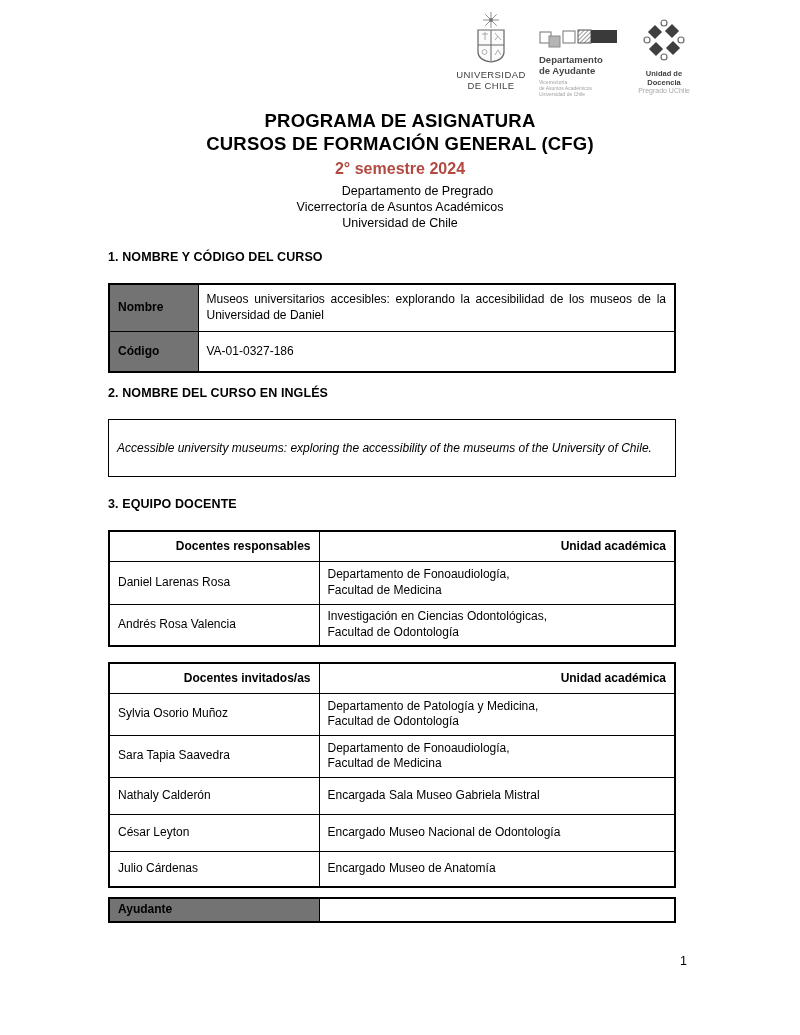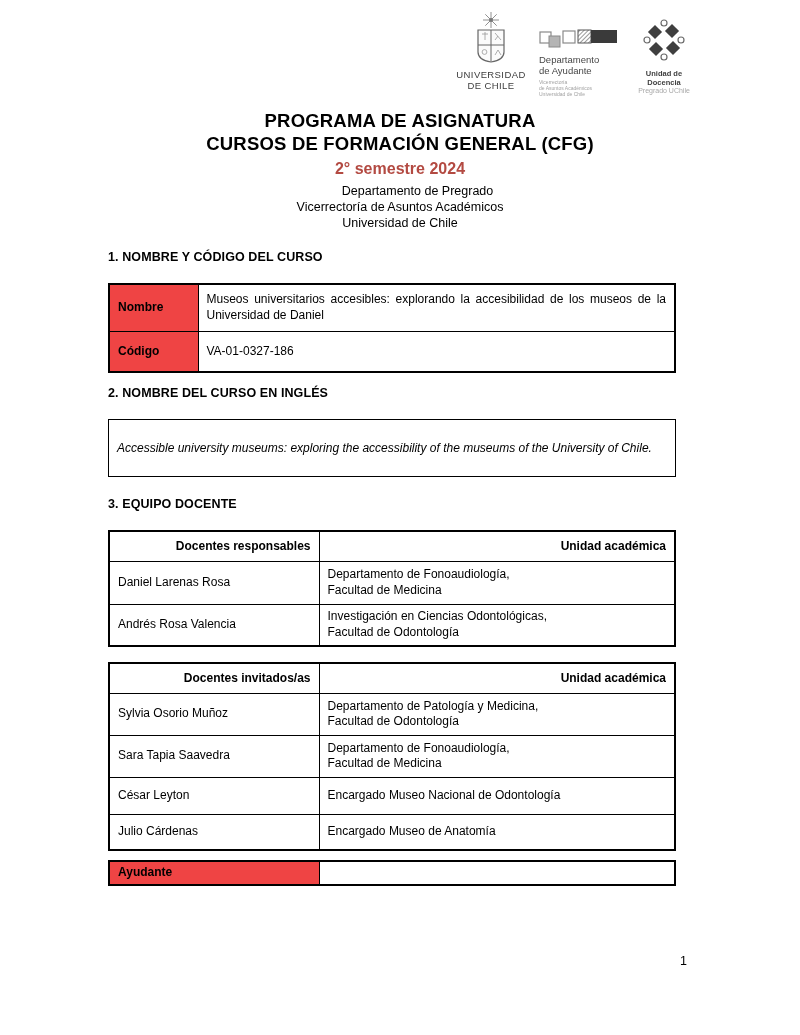--- a/index.html
+++ b/index.html
@@ -19,21 +19,21 @@
     position: absolute;
     left: 455px;
     top: 12px;
     display: flex;
     align-items: flex-start;
   }
   .logo { text-align: center; }
   .logo-uchile { width: 72px; }
   .uch-text { font-size: 9.5px; line-height: 11px; letter-spacing: 0.4px; color: #3d3d3d; margin-top: 1px; }
   .logo-pregrado { width: 86px; margin-left: 8px; padding-top: 16px; text-align: left; padding-left: 4px; }
-  .preg-bold { font-size: 9.5px; font-weight: 400; color: #474747; line-height: 10.5px; margin-top: 3px; }
+  .preg-bold { font-size: 9.5px; font-weight: 700; color: #474747; line-height: 10.5px; margin-top: 3px; }
   .preg-tiny { font-size: 5px; color: #a2a2a2; line-height: 6px; margin-top: 3px; }
   .logo-docencia { width: 70px; margin-left: 8px; padding-top: 6px; }
   .doc-bold { font-size: 7.5px; font-weight: 700; color: #3e3e3e; line-height: 9px; margin-top: 3px; }
   .doc-light { font-size: 7px; color: #a8a8a8; line-height: 8px; }
 
   
   .titleblock {
     position: absolute;
     top: 110px;
     left: 0;
@@ -65,21 +65,21 @@
     border: 2px solid #000;
     font-size: 12px;
   }
   table.tbl td, table.tbl th {
     border: 1px solid #000;
     padding: 3px 8px;
     vertical-align: middle;
     line-height: 15.5px;
   }
   table.tbl th { font-weight: 700; text-align: right; }
-  td.lbl { background: #ef4444; font-weight: 700; }
+  td.lbl { background: #737373; font-weight: 700; }
   .just { text-align: justify; }
   .pre { white-space: pre-line; margin-left: 36px; }
 
   #tbl1 { margin-bottom: 13px; }
   #tbl1 .col-label { width: 89px; }
   #sec2h { margin-bottom: 18px; }
   .enbox {
     border: 1.5px solid #000;
     padding: 20px 8px;
     font-size: 12px;
@@ -246,20 +246,24 @@
         <td>Sylvia Osorio Muñoz</td>
         <td class="pre">Departamento de Patología y Medicina,
 Facultad de Odontología</td>
       </tr>
       <tr style="height:42px">
         <td>Sara Tapia Saavedra</td>
         <td class="pre">Departamento de Fonoaudiología,
 Facultad de Medicina</td>
       </tr>
       <tr style="height:37px">
+        <td>Nathaly Calderón</td>
+        <td>Encargada Sala Museo Gabriela Mistral</td>
+      </tr>
+      <tr style="height:37px">
         <td>César Leyton</td>
         <td>Encargado Museo Nacional de Odontología</td>
       </tr>
       <tr style="height:36px">
         <td>Julio Cárdenas</td>
         <td>Encargado Museo de Anatomía</td>
       </tr>
     </tbody>
       </table>
 

